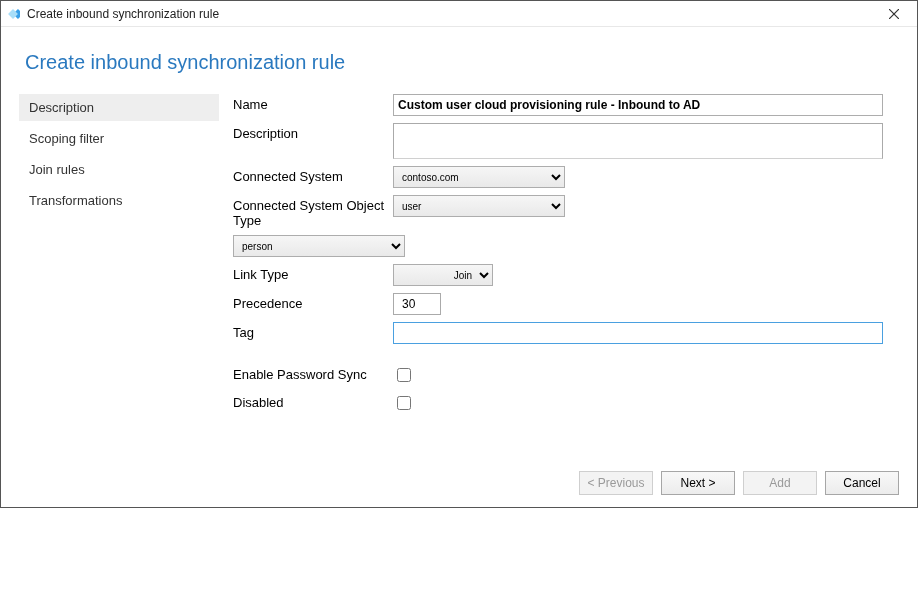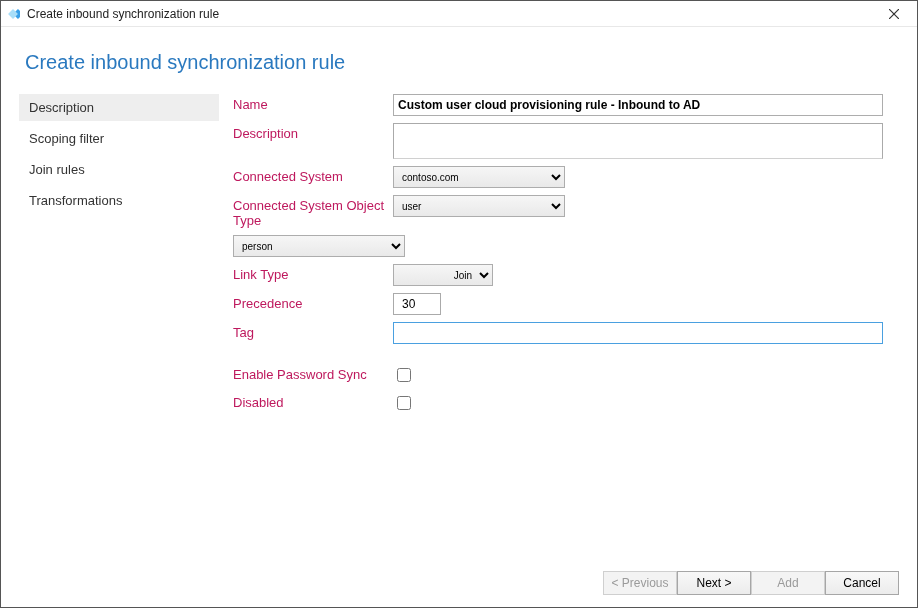--- a/index.html
+++ b/index.html
@@ -8,21 +8,21 @@
     padding: 0;
     width: 918px;
     height: 608px;
     font-family: "Segoe UI", Tahoma, sans-serif;
     font-size: 12px;
     color: #222;
     background: #fff;
   }
   .window {
     width: 918px;
-    height: 608px;
+    height: 508px;
     border: 1px solid #555;
     background: #fff;
     display: flex;
     flex-direction: column;
     position: relative;
   }
   .titlebar {
     height: 26px;
     display: flex;
     align-items: center;
@@ -81,21 +81,21 @@
   }
   .form-row {
     display: flex;
     align-items: flex-start;
     margin-bottom: 7px;
   }
   .form-label {
     width: 160px;
     flex-shrink: 0;
     font-size: 13px;
-    color: #be185d;
+    color: #000000;
     padding-top: 3px;
   }
   .text-input {
     border: 1px solid #adadad;
     height: 22px;
     padding: 2px 4px;
     font-size: 12px;
     font-family: inherit;
   }
   .text-input.wide { width: 490px; font-weight: bold; }
@@ -136,20 +136,21 @@
     outline: none;
     font-family: inherit;
   }
   .chk {
     width: 14px; height: 14px;
     margin-top: 4px;
   }
   .footer {
     display: flex;
     justify-content: flex-end;
+    gap: 8px;
     padding: 8px 18px 12px 0;
   }
   .btn {
     min-width: 74px;
     height: 24px;
     border: 1px solid #a6a6a6;
     background: linear-gradient(#f8f8f8,#ececec);
     font-size: 12px;
     font-family: inherit;
     cursor: pointer;

